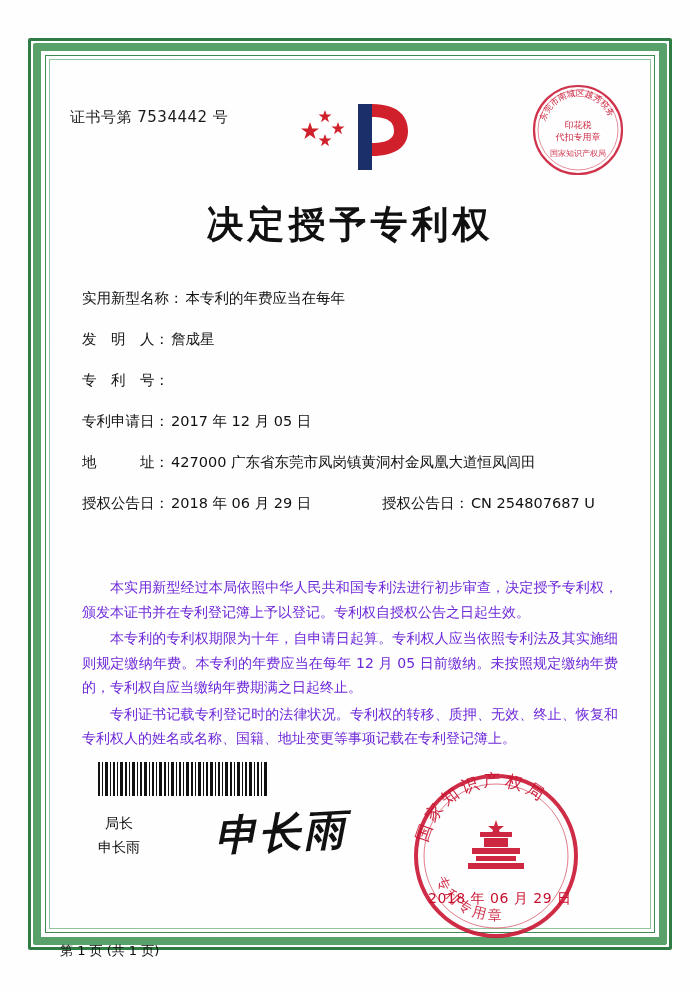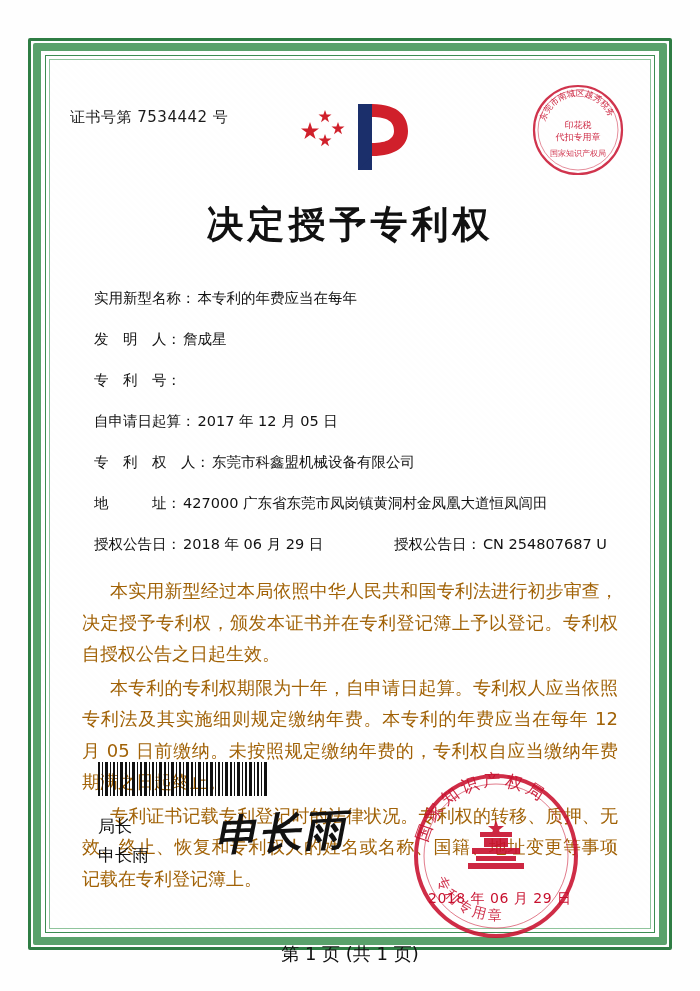--- a/index.html
+++ b/index.html
@@ -112,21 +112,20 @@
     width: 540px;
     font-family: "DejaVu Sans", sans-serif;
     font-size: 14.5px;
     color: #111;
   }
   .field-row {
     display: flex;
     align-items: flex-start;
     margin-bottom: 20px;
     line-height: 1.45;
-    margin-left: 12px;
   }
   .field-label {
     flex: 0 0 auto;
     white-space: pre;
   }
   .field-value {
     flex: 1 1 auto;
     padding-left: 2px;
   }
   .field-row.two-col {
@@ -144,44 +143,45 @@
     margin-left: 92px;
     margin-top: 6px;
   }
 
   
   .paras {
     position: absolute;
     left: 22px; top: 505px;
     width: 536px;
     font-family: "DejaVu Sans", sans-serif;
-    font-size: 18px;
+    font-size: 14px;
     line-height: 1.75;
-    color: #a16207;
+    color: #6d28d9;
     text-align: justify;
   }
   .paras p {
     margin: 0 0 2px 0;
     text-indent: 28px;
   }
 
   
   .barcode {
     position: absolute;
     left: 38px; top: 692px;
     width: 170px; height: 34px;
   }
 
   
   .sig-block {
     position: absolute;
     left: 38px; top: 742px;
     font-family: "DejaVu Sans", sans-serif;
-    font-size: 17px;
+    font-size: 14px;
     line-height: 1.7;
+    text-align: center;
   }
   .sig-script {
     position: absolute;
     left: 155px; top: 735px;
     font-family: "DejaVu Serif", serif;
     font-size: 42px;
     font-style: italic;
     font-weight: bold;
     color: #111;
     letter-spacing: 2px;
@@ -201,23 +201,23 @@
     font-size: 14px;
     color: #c8102e;
     letter-spacing: .5px;
   }
 
   
   .footer {
     position: absolute;
     left: 0; top: 872px;
     width: 580px;
-    text-align: center;
-    font-family: "DejaVu Sans", sans-serif;
-    font-size: 18px;
+    text-align: left;
+    font-family: "DejaVu Sans", sans-serif;
+    font-size: 13px;
     color: #111;
   }
 </style>
 </head>
 <body>
 
 <div class="page">
 
   <div class="border-outer"></div>
   <div class="border-mid"></div>
@@ -270,28 +270,24 @@
       <div class="field-row">
         <span class="field-label">发　明　人：</span>
         <span class="field-value">詹成星</span>
       </div>
 
       <div class="field-row">
         <span class="field-label">专　利　号：</span>
       </div>
 
       <div class="field-row">
-        <span class="field-label">自申请日起算：</span>
+        <span class="field-label">专利申请日：</span>
         <span class="field-value">2017 年 12 月 05 日</span>
       </div>
 
-      <div class="field-row">
-        <span class="field-label">专　利　权　人：</span>
-        <span class="field-value">东莞市科鑫盟机械设备有限公司</span>
-      </div>
 
       <div class="field-row" style="display:block;">
         <div style="display:flex;">
           <span class="field-label">地　　　址：</span>
           <span class="field-value">427000  广东省东莞市凤岗镇黄洞村金凤凰大道恒凤闾田</span>
         </div>
       </div>
 
       <div class="field-row two-col" style="margin-top:16px;">
         <span class="col-left">

